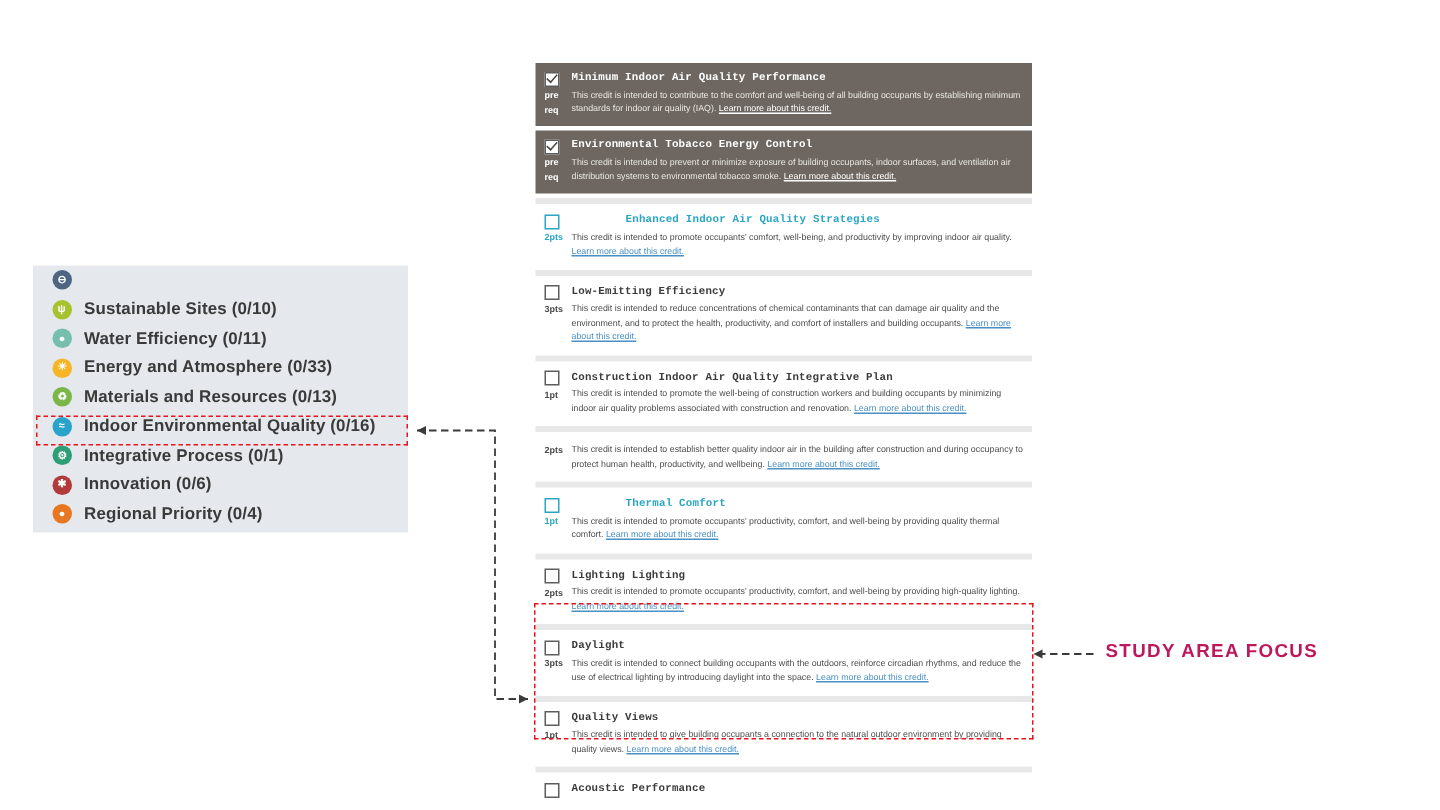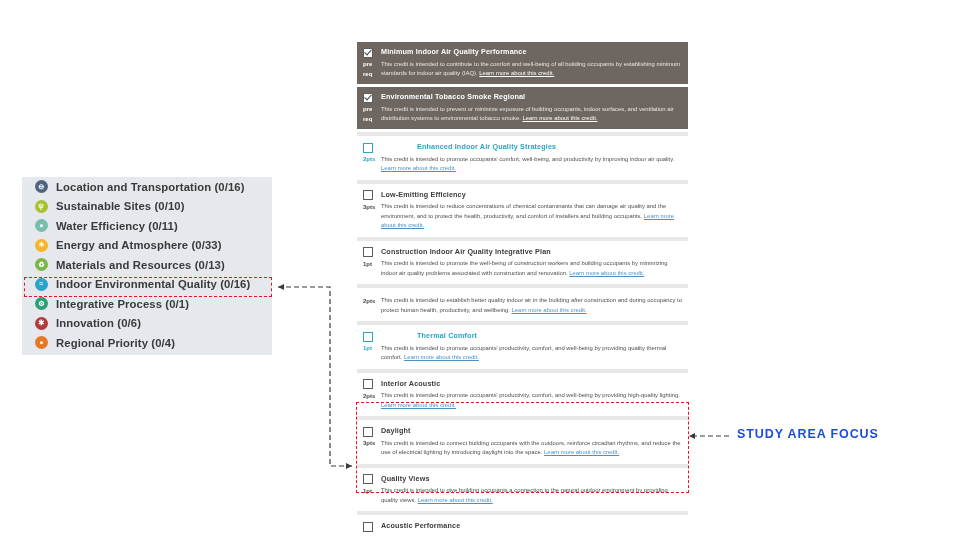--- a/index.html
+++ b/index.html
@@ -108,20 +108,21 @@
     border: solid #4a4540;
     border-width: 0 1.4px 1.4px 0;
     transform: rotate(42deg);
   }
   .credit-title {
     font-size: 7.2px;
     font-weight: bold;
     color: #3b3b3b;
     letter-spacing: 0.15px;
     line-height: 10px;
+    font-family: Liberation Mono, monospace;
   }
   .credit-title.teal { color: #2aa6c4; margin-left: 36px; }
   .credit-title.white { color: #ffffff; }
 
   .credit-body {
     display: flex;
     align-items: flex-start;
     margin-top: 2px;
   }
   .pts {
@@ -159,41 +160,40 @@
   }
   #redbox-sidebar { left: 24px; top: 277px; width: 248px; height: 20px; }
   #redbox-credits { left: 356px; top: 402px; width: 333px; height: 91px; }
 
   #study-label {
     position: absolute;
     left: 737px;
     top: 427px;
     font-size: 12.5px;
     font-weight: bold;
-    color: #1d4ed8;
+    color: #be185d;
     letter-spacing: 0.9px;
     white-space: nowrap;
   }
 
   svg#connectors {
     position: absolute;
     left: 0; top: 0;
     width: 960px; height: 540px;
     pointer-events: none;
   }
 </style>
 </head>
 <body>
 
 <div id="category-panel">
     <div class="cat-row">
       <div class="cat-icon" style="background: rgb(77, 101, 128);">
         <span class="glyph">⊖</span>
       </div>
-      <span class="cat-label">Location and Transportation (0/16)</span>
     </div>
     <div class="cat-row">
       <div class="cat-icon" style="background: rgb(166, 194, 44);">
         <span class="glyph">ψ</span>
       </div>
       <span class="cat-label">Sustainable Sites (0/10)</span>
     </div>
     <div class="cat-row">
       <div class="cat-icon" style="background: rgb(118, 191, 174);">
         <span class="glyph">●</span>
@@ -245,21 +245,21 @@
         <div class="credit-title white">Minimum Indoor Air Quality Performance</div>
       </div>
       <div class="credit-body">
         <div class="pts white"><span>pre</span><span class="l2">req</span></div>
         <div class="desc white"><span>This credit is intended to contribute to the comfort and well-being of all building occupants by establishing minimum standards for indoor air quality (IAQ).</span> <span class="lnk white">Learn more about this credit.</span></div>
       </div>
     </div>
     <div class="credit prereq">
       <div class="credit-head">
         <div class="cbox checked"></div>
-        <div class="credit-title white">Environmental Tobacco Smoke Regional</div>
+        <div class="credit-title white">Environmental Tobacco Energy Control</div>
       </div>
       <div class="credit-body">
         <div class="pts white"><span>pre</span><span class="l2">req</span></div>
         <div class="desc white"><span>This credit is intended to prevent or minimize exposure of building occupants, indoor surfaces, and ventilation air distribution systems to environmental tobacco smoke.</span> <span class="lnk white">Learn more about this credit.</span></div>
       </div>
     </div>
     <div class="sep"></div>
     <div class="credit">
       <div class="credit-head">
         <div class="cbox teal"></div>
@@ -307,21 +307,21 @@
       </div>
       <div class="credit-body">
         <div class="pts teal"><span>1pt</span></div>
         <div class="desc"><span>This credit is intended to promote occupants' productivity, comfort, and well-being by providing quality thermal comfort.</span> <span class="lnk">Learn more about this credit.</span></div>
       </div>
     </div>
     <div class="sep"></div>
     <div class="credit">
       <div class="credit-head">
         <div class="cbox"></div>
-        <div class="credit-title">Interior Acoustic</div>
+        <div class="credit-title">Lighting Lighting</div>
       </div>
       <div class="credit-body">
         <div class="pts"><span>2pts</span></div>
         <div class="desc"><span>This credit is intended to promote occupants' productivity, comfort, and well-being by providing high-quality lighting.</span> <span class="lnk">Learn more about this credit.</span></div>
       </div>
     </div>
     <div class="sep"></div>
     <div class="credit">
       <div class="credit-head">
         <div class="cbox"></div>

